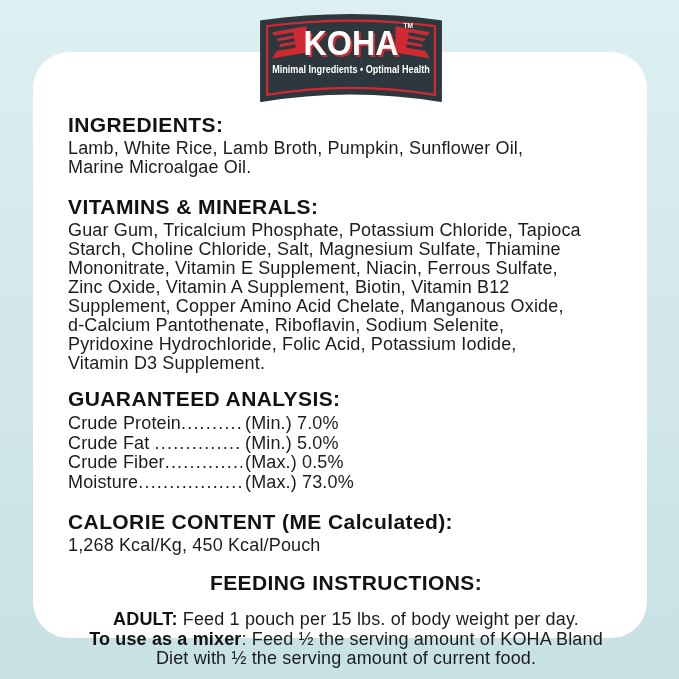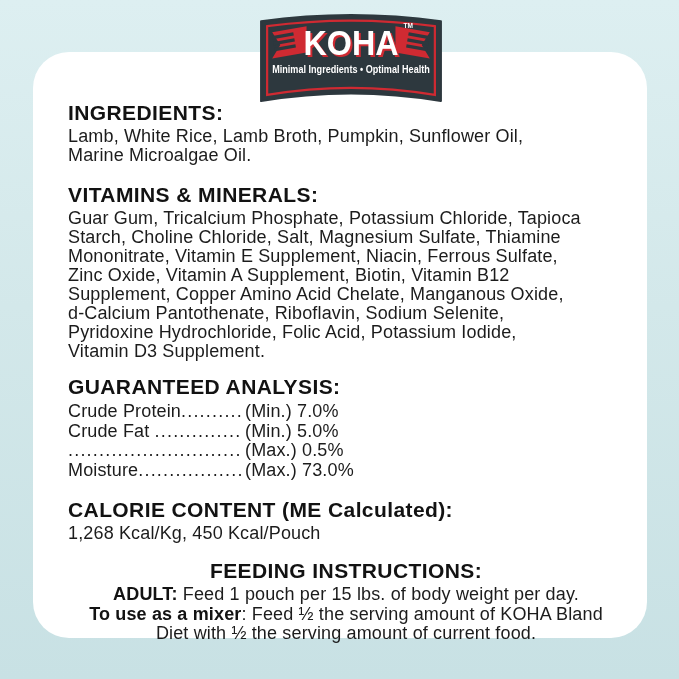--- a/index.html
+++ b/index.html
@@ -31,21 +31,21 @@
   .sec { margin-top:18px; }
   .sec-ga { margin-top:14px; }
   .sec-cal { }
   .sec-feed { margin-top:16px;text-align:center; }
   .ga-rows { margin-top:4px; }
   .ga-row { display:flex; font-size:18px; line-height:19.5px; letter-spacing:0.15px; color:#1c1c1c; }
   .ga-left { width:177px; display:flex; flex:none;text-align:right; }
   .ga-label { flex:none; white-space:pre; }
   .ga-dots { flex:1 1 auto; overflow:hidden; white-space:nowrap; letter-spacing:1.2px; margin-right:3px; }
   .ga-value { flex:none; white-space:pre; }
-  .feed-line { font-size:18px; line-height:19.5px; letter-spacing:0.15px; white-space:pre; color:#1c1c1c; margin-top:3px; }
+  .feed-line { font-size:18px; line-height:19.5px; letter-spacing:0.15px; white-space:pre; color:#1c1c1c; margin-top:16px; }
   .feed-line b, .feed-line strong { font-weight:bold; color:#121212; }
 </style>
 </head>
 <body>
 
 <div class="card"></div>
 
 <div class="badge">
   <svg viewBox="0 0 188 96" width="190" height="97">
 
@@ -74,21 +74,21 @@
     <text x="96" y="48.5" text-anchor="middle" textLength="94" lengthAdjust="spacingAndGlyphs" font-family="Liberation Sans, sans-serif" font-weight="bold" font-size="35" fill="#cf2a32">KOHA</text>
     <text x="94" y="46.5" text-anchor="middle" textLength="94" lengthAdjust="spacingAndGlyphs" font-family="Liberation Sans, sans-serif" font-weight="bold" font-size="35" fill="#ffffff">KOHA</text>
     <text x="146" y="20" font-family="Liberation Sans, sans-serif" font-weight="bold" font-size="6.5" fill="#ffffff">TM</text>
 
     <text x="94" y="64.5" text-anchor="middle" textLength="156" lengthAdjust="spacingAndGlyphs" font-family="Liberation Sans, sans-serif" font-weight="bold" font-size="11.5" fill="#ffffff">Minimal Ingredients • Optimal Health</text>
   </svg>
 </div>
 
 <div class="content">
 
-  <div class="sec" style="margin-top:0">
+  <div class="sec" style="margin-top:12px">
     <h2>INGREDIENTS:</h2>
     <div class="body">Lamb, White Rice, Lamb Broth, Pumpkin, Sunflower Oil,
 Marine Microalgae Oil.</div>
   </div>
 
   <div class="sec">
     <h2>VITAMINS &amp; MINERALS:</h2>
     <div class="body">Guar Gum, Tricalcium Phosphate, Potassium Chloride, Tapioca
 Starch, Choline Chloride, Salt, Magnesium Sulfate, Thiamine
 Mononitrate, Vitamin E Supplement, Niacin, Ferrous Sulfate,
@@ -111,20 +111,21 @@
       </div>
       <div class="ga-row">
         <span class="ga-left">
           <span class="ga-label">Crude Fat </span>
           <span class="ga-dots">................................................................</span>
         </span>
         <span class="ga-value">(Min.) 5.0%</span>
       </div>
       <div class="ga-row">
         <span class="ga-left">
+          <span class="ga-label">Crude Fiber</span>
           <span class="ga-dots">................................................................</span>
         </span>
         <span class="ga-value">(Max.) 0.5%</span>
       </div>
       <div class="ga-row">
         <span class="ga-left">
           <span class="ga-label">Moisture</span>
           <span class="ga-dots">................................................................</span>
         </span>
         <span class="ga-value">(Max.) 73.0%</span>

